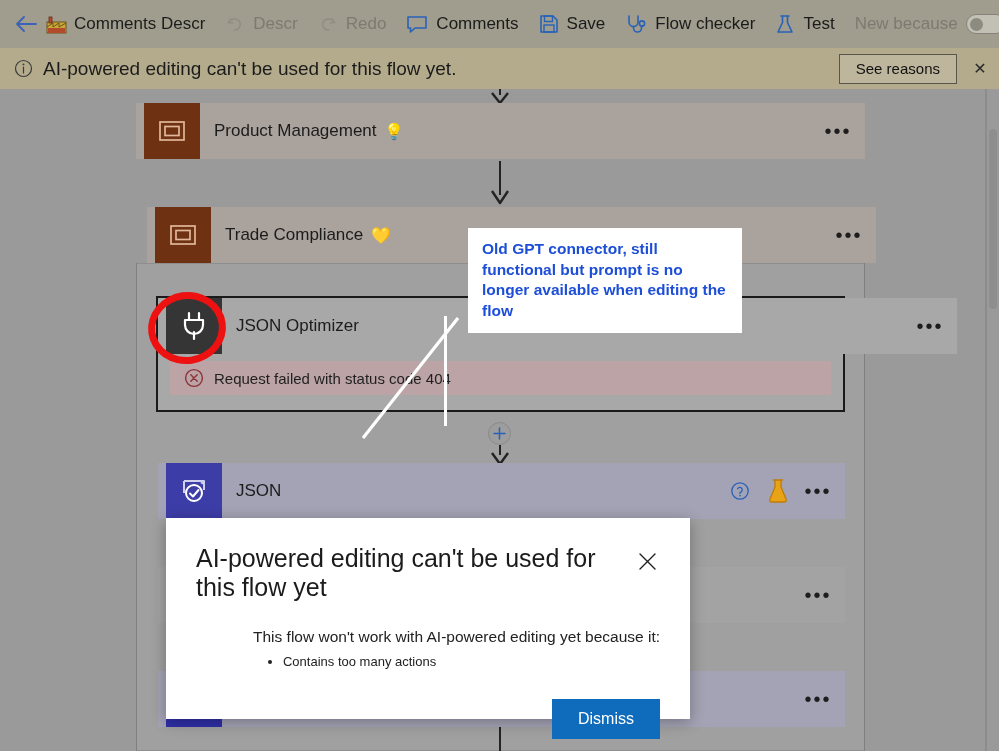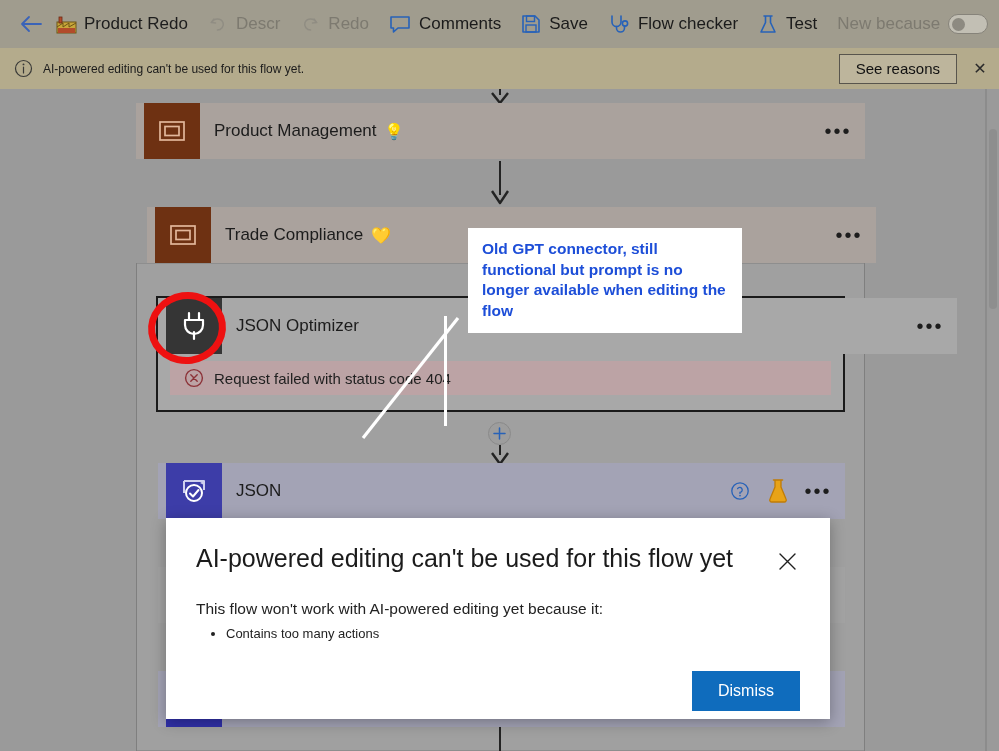--- a/index.html
+++ b/index.html
@@ -50,21 +50,21 @@
 
   
   .banner {
     position: absolute; top: 48px; left: 0;
     width: 999px; height: 41px;
     background: #b4ab8c;
     display: flex; align-items: center;
     padding: 0 6px 0 14px;
     gap: 10px;
   }
-  .banner-text { font-size: 12px; color: #1b1b1b; flex: 1; }
+  .banner-text { font-size: 19px; color: #1b1b1b; flex: 1; }
   .banner-btn {
     background: #bdb59c; border: 1px solid #58554d;
     height: 30px; padding: 0 16px;
     font-size: 15px; color: #111; cursor: pointer;
     font-family: "Liberation Sans", sans-serif;
   }
   .banner-close {
     width: 26px; height: 26px; display: flex; align-items: center;
     justify-content: center; cursor: pointer; color: #2a2a2a;
   }
@@ -222,21 +222,21 @@
 
     <div class="cmd-btn" style="gap:7px;padding-left:4px;">
       <span class="cmd-icon">
         <svg width="21" height="19" viewBox="0 0 21 19">
           <rect x="1" y="7" width="19" height="11" fill="#c8a63a" stroke="#6d5414" stroke-width="1"></rect>
           <path d="M1 12 L7 8 L7 12 L13 8 L13 12 L20 8" fill="none" stroke="#6d5414" stroke-width="1"></path>
           <rect x="3" y="2" width="3" height="6" fill="#b24b2a" stroke="#6d2a14" stroke-width=".8"></rect>
           <rect x="2" y="13" width="17" height="5" fill="#b24b2a"></rect>
         </svg>
       </span>
-      <span class="flow-title">Product Redo</span>
+      <span class="flow-title">Comments Descr</span>
     </div>
 
     <div class="cmd-btn disabled">
       <span class="cmd-icon">
         <svg width="20" height="20" viewBox="0 0 20 20">
           <path d="M6 5 L3.5 8.5 L7.5 9" fill="none" stroke="#908d83" stroke-width="1.5" stroke-linecap="round"></path>
           <path d="M3.8 8.4 C6 4 13 4 15 8.5 C16.5 12.5 13 16 9.5 16" fill="none" stroke="#908d83" stroke-width="1.5" stroke-linecap="round"></path>
         </svg>
       </span>
       <span>Descr</span>
@@ -454,21 +454,21 @@
       <div class="node-icon" style="background:#2f2fa8;"></div>
       <div class="node-body">
         <span class="node-title"></span>
         <span class="node-spacer"></span>
         <span class="ellipsis">•••</span>
       </div>
     </div>
 
     <div class="arrow-line" style="left:499px; top:638px; height:24px;"></div>
 
-    <div class="modal" style="left:166px; top:429px; width:664px; height:201px;">
+    <div class="modal" style="left:166px; top:429px; width:524px; height:201px;align-items:flex-end;">
       <div class="modal-head">
         <span class="modal-title">AI-powered editing can't be used for this flow yet</span>
         <span class="modal-close">
           <svg width="19" height="19" viewBox="0 0 19 19">
             <path d="M2 2 L17 17 M17 2 L2 17" stroke="#1f1f1f" stroke-width="1.4" stroke-linecap="round"></path>
           </svg>
         </span>
       </div>
       <div class="modal-body">
         <div class="modal-sub">This flow won't work with AI-powered editing yet because it:</div>

